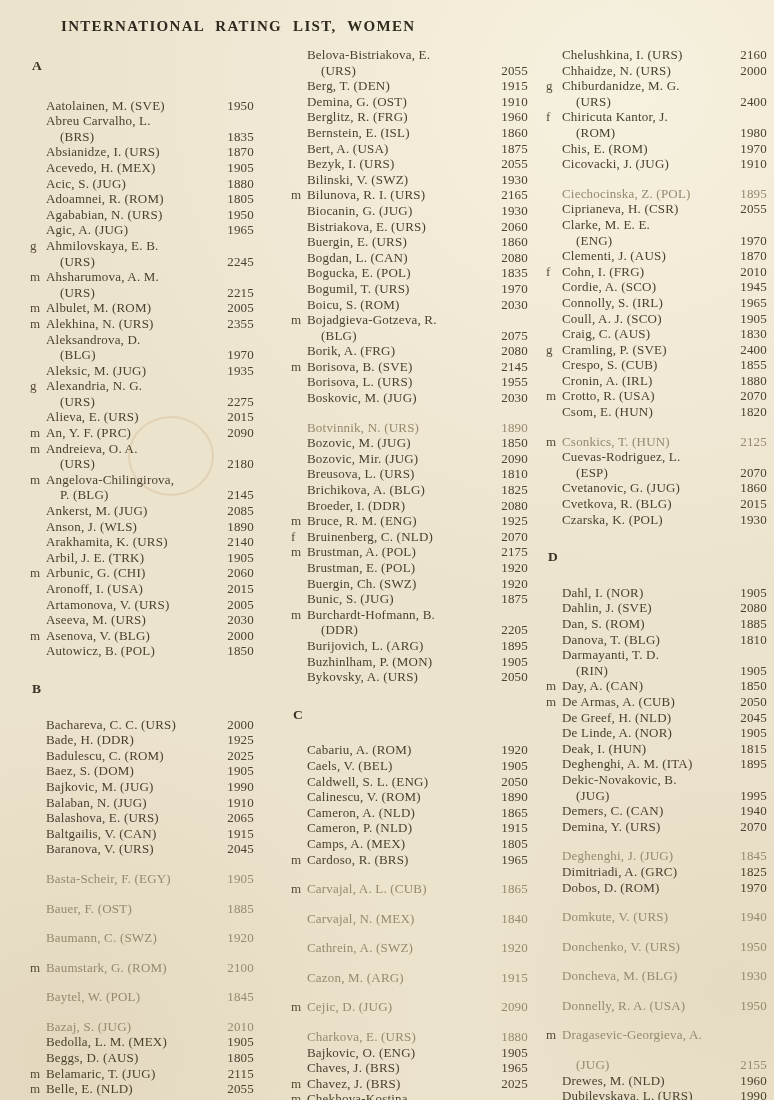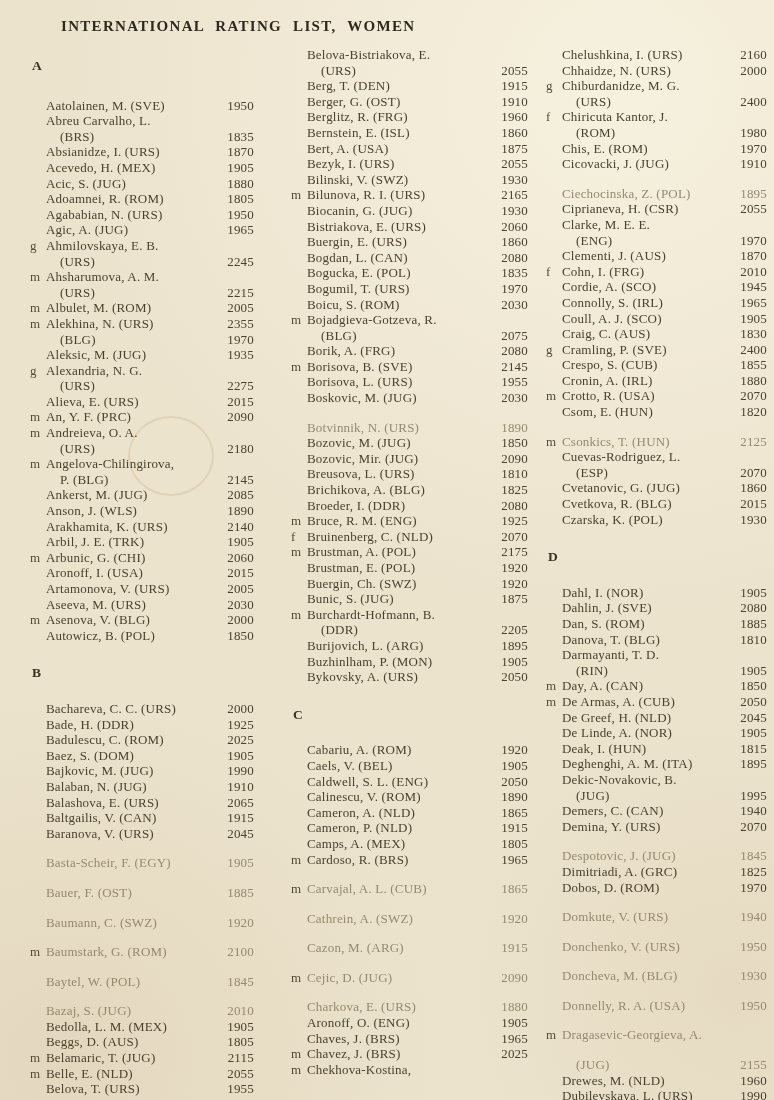--- a/index.html
+++ b/index.html
@@ -131,20 +131,25 @@
       <div class="row">
         <span class="pfx">m</span>
         <span class="nm">Albulet, M. (ROM)</span>
         <span class="rt">2005</span>
       </div>
       <div class="row">
         <span class="pfx">m</span>
         <span class="nm">Alekhina, N. (URS)</span>
         <span class="rt">2355</span>
       </div>
+      <div class="row">
+        <span class="pfx"></span>
+        <span class="nm">Aleksandrova, D.</span>
+        <span class="rt"></span>
+      </div>
       <div class="row cont">
         <span class="pfx"></span>
         <span class="nm">(BLG)</span>
         <span class="rt">1970</span>
       </div>
       <div class="row">
         <span class="pfx"></span>
         <span class="nm">Aleksic, M. (JUG)</span>
         <span class="rt">1935</span>
       </div>
@@ -351,21 +356,21 @@
         <span class="nm">(URS)</span>
         <span class="rt">2055</span>
       </div>
       <div class="row">
         <span class="pfx"></span>
         <span class="nm">Berg, T. (DEN)</span>
         <span class="rt">1915</span>
       </div>
       <div class="row">
         <span class="pfx"></span>
-        <span class="nm">Berger, G. (OST)</span>
+        <span class="nm">Demina, G. (OST)</span>
         <span class="rt">1910</span>
       </div>
       <div class="row">
         <span class="pfx"></span>
         <span class="nm">Berglitz, R. (FRG)</span>
         <span class="rt">1960</span>
       </div>
       <div class="row">
         <span class="pfx"></span>
         <span class="nm">Bernstein, E. (ISL)</span>
@@ -582,41 +587,46 @@
         <span class="nm">Cardoso, R. (BRS)</span>
         <span class="rt">1965</span>
       </div>
       <div class="row fd">
         <span class="pfx">m</span>
         <span class="nm">Carvajal, A. L. (CUB)</span>
         <span class="rt">1865</span>
       </div>
       <div class="row fd">
         <span class="pfx"></span>
+        <span class="nm">Carvajal, N. (MEX)</span>
+        <span class="rt">1840</span>
+      </div>
+      <div class="row fd">
+        <span class="pfx"></span>
         <span class="nm">Cathrein, A. (SWZ)</span>
         <span class="rt">1920</span>
       </div>
       <div class="row fd">
         <span class="pfx"></span>
         <span class="nm">Cazon, M. (ARG)</span>
         <span class="rt">1915</span>
       </div>
       <div class="row fd">
         <span class="pfx">m</span>
         <span class="nm">Cejic, D. (JUG)</span>
         <span class="rt">2090</span>
       </div>
       <div class="row fd">
         <span class="pfx"></span>
         <span class="nm">Charkova, E. (URS)</span>
         <span class="rt">1880</span>
       </div>
       <div class="row">
         <span class="pfx"></span>
-        <span class="nm">Aronoff, O. (ENG)</span>
+        <span class="nm">Bajkovic, O. (ENG)</span>
         <span class="rt">1905</span>
       </div>
       <div class="row">
         <span class="pfx"></span>
         <span class="nm">Chaves, J. (BRS)</span>
         <span class="rt">1965</span>
       </div>
       <div class="row">
         <span class="pfx">m</span>
         <span class="nm">Chavez, J. (BRS)</span>
@@ -850,21 +860,21 @@
         <span class="nm">Demers, C. (CAN)</span>
         <span class="rt">1940</span>
       </div>
       <div class="row">
         <span class="pfx"></span>
         <span class="nm">Demina, Y. (URS)</span>
         <span class="rt">2070</span>
       </div>
       <div class="row fd">
         <span class="pfx"></span>
-        <span class="nm">Despotovic, J. (JUG)</span>
+        <span class="nm">Deghenghi, J. (JUG)</span>
         <span class="rt">1845</span>
       </div>
       <div class="row">
         <span class="pfx"></span>
         <span class="nm">Dimitriadi, A. (GRC)</span>
         <span class="rt">1825</span>
       </div>
       <div class="row">
         <span class="pfx"></span>
         <span class="nm">Dobos, D. (ROM)</span>

